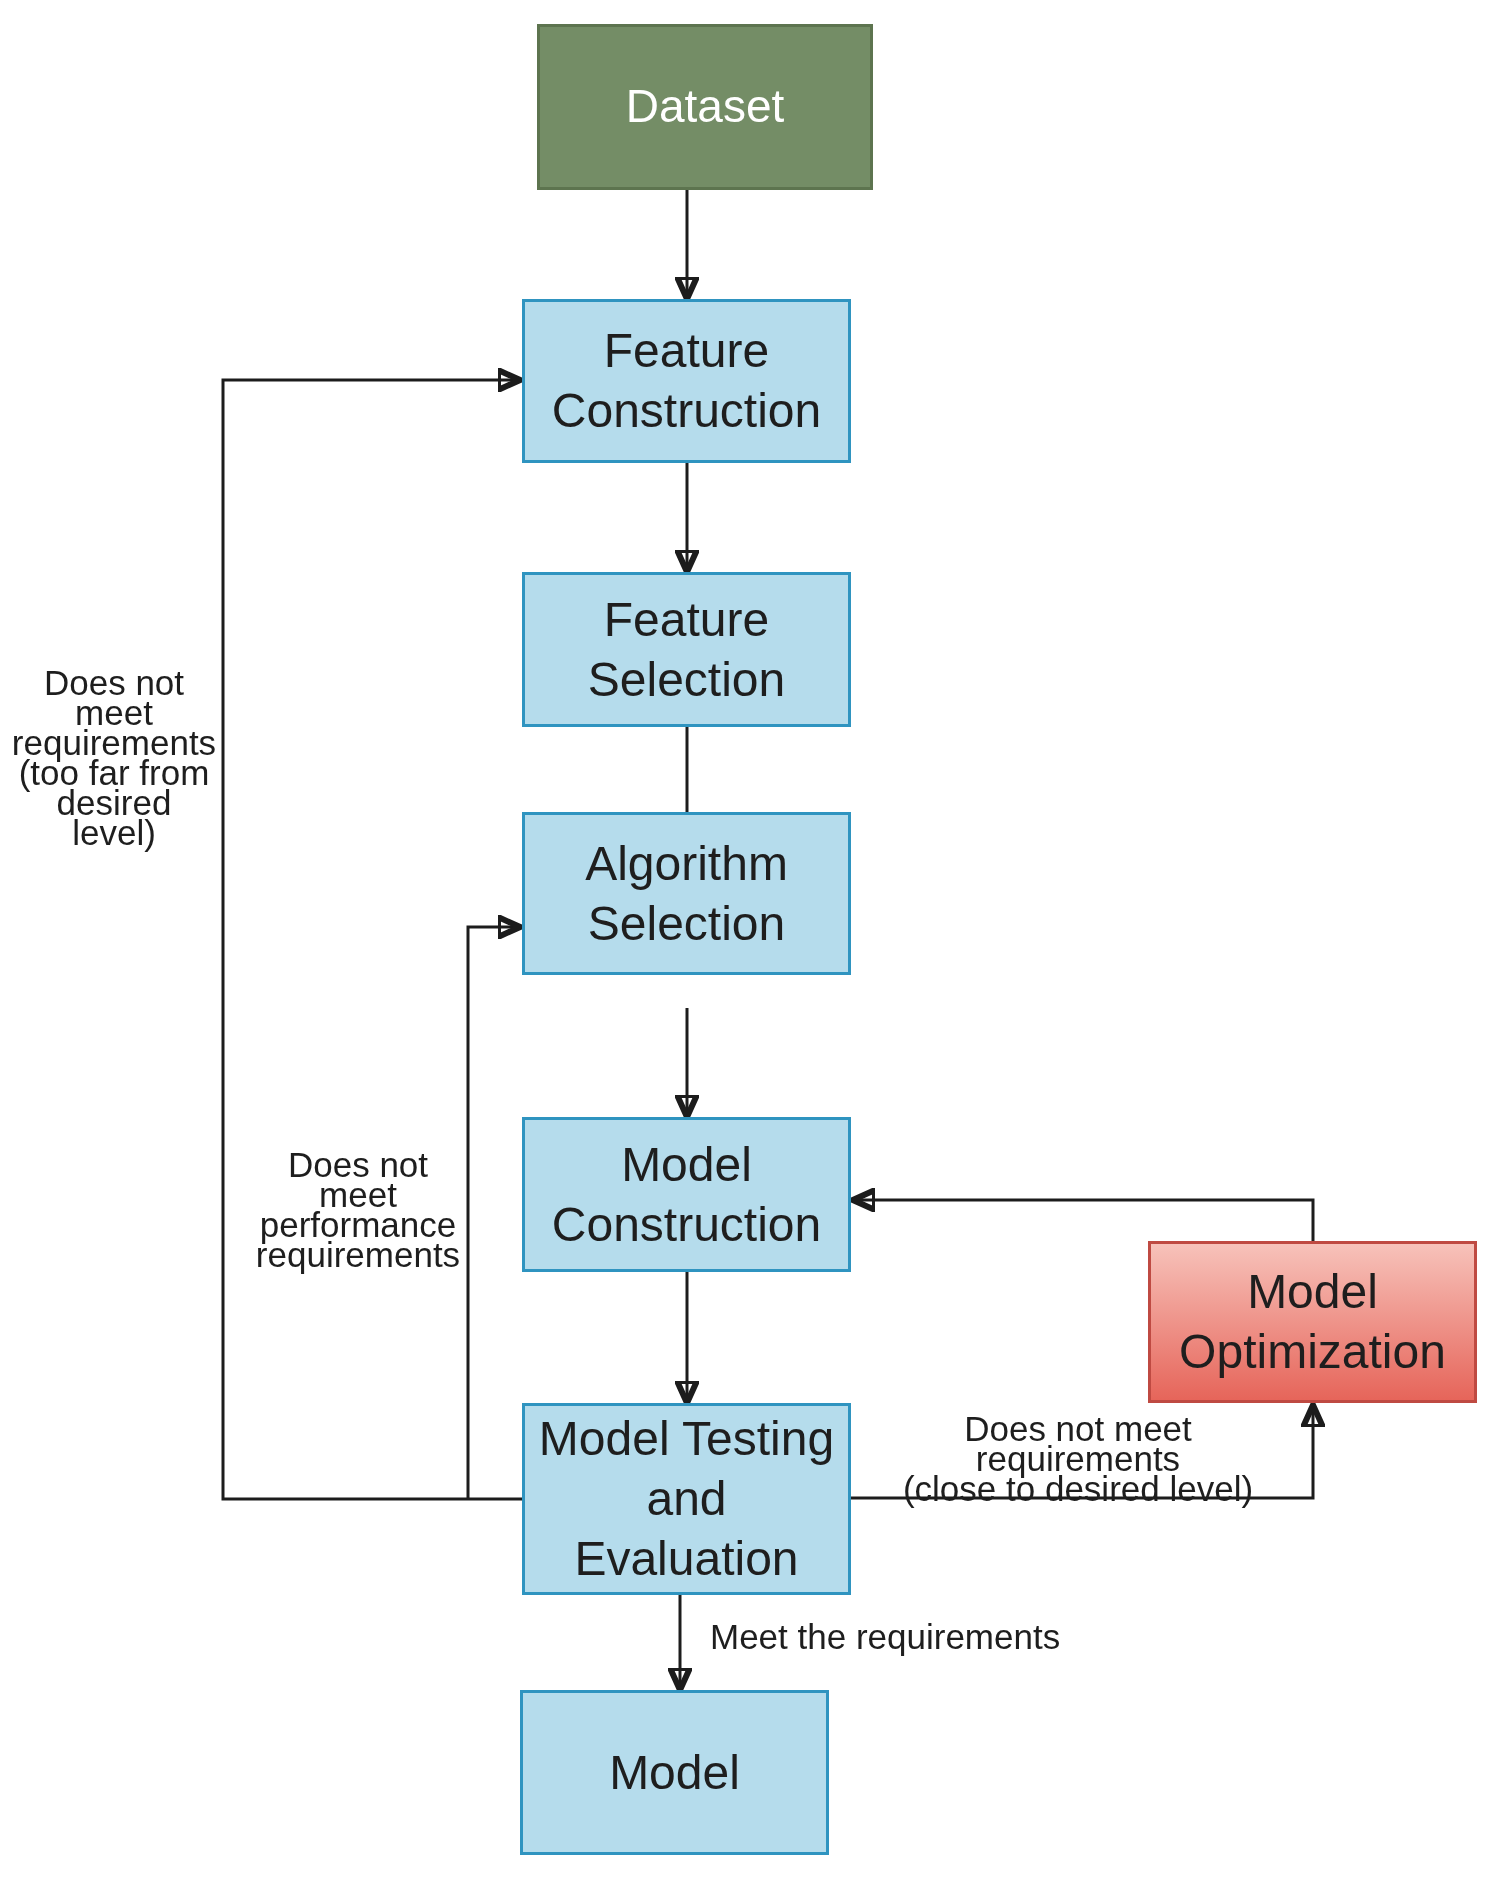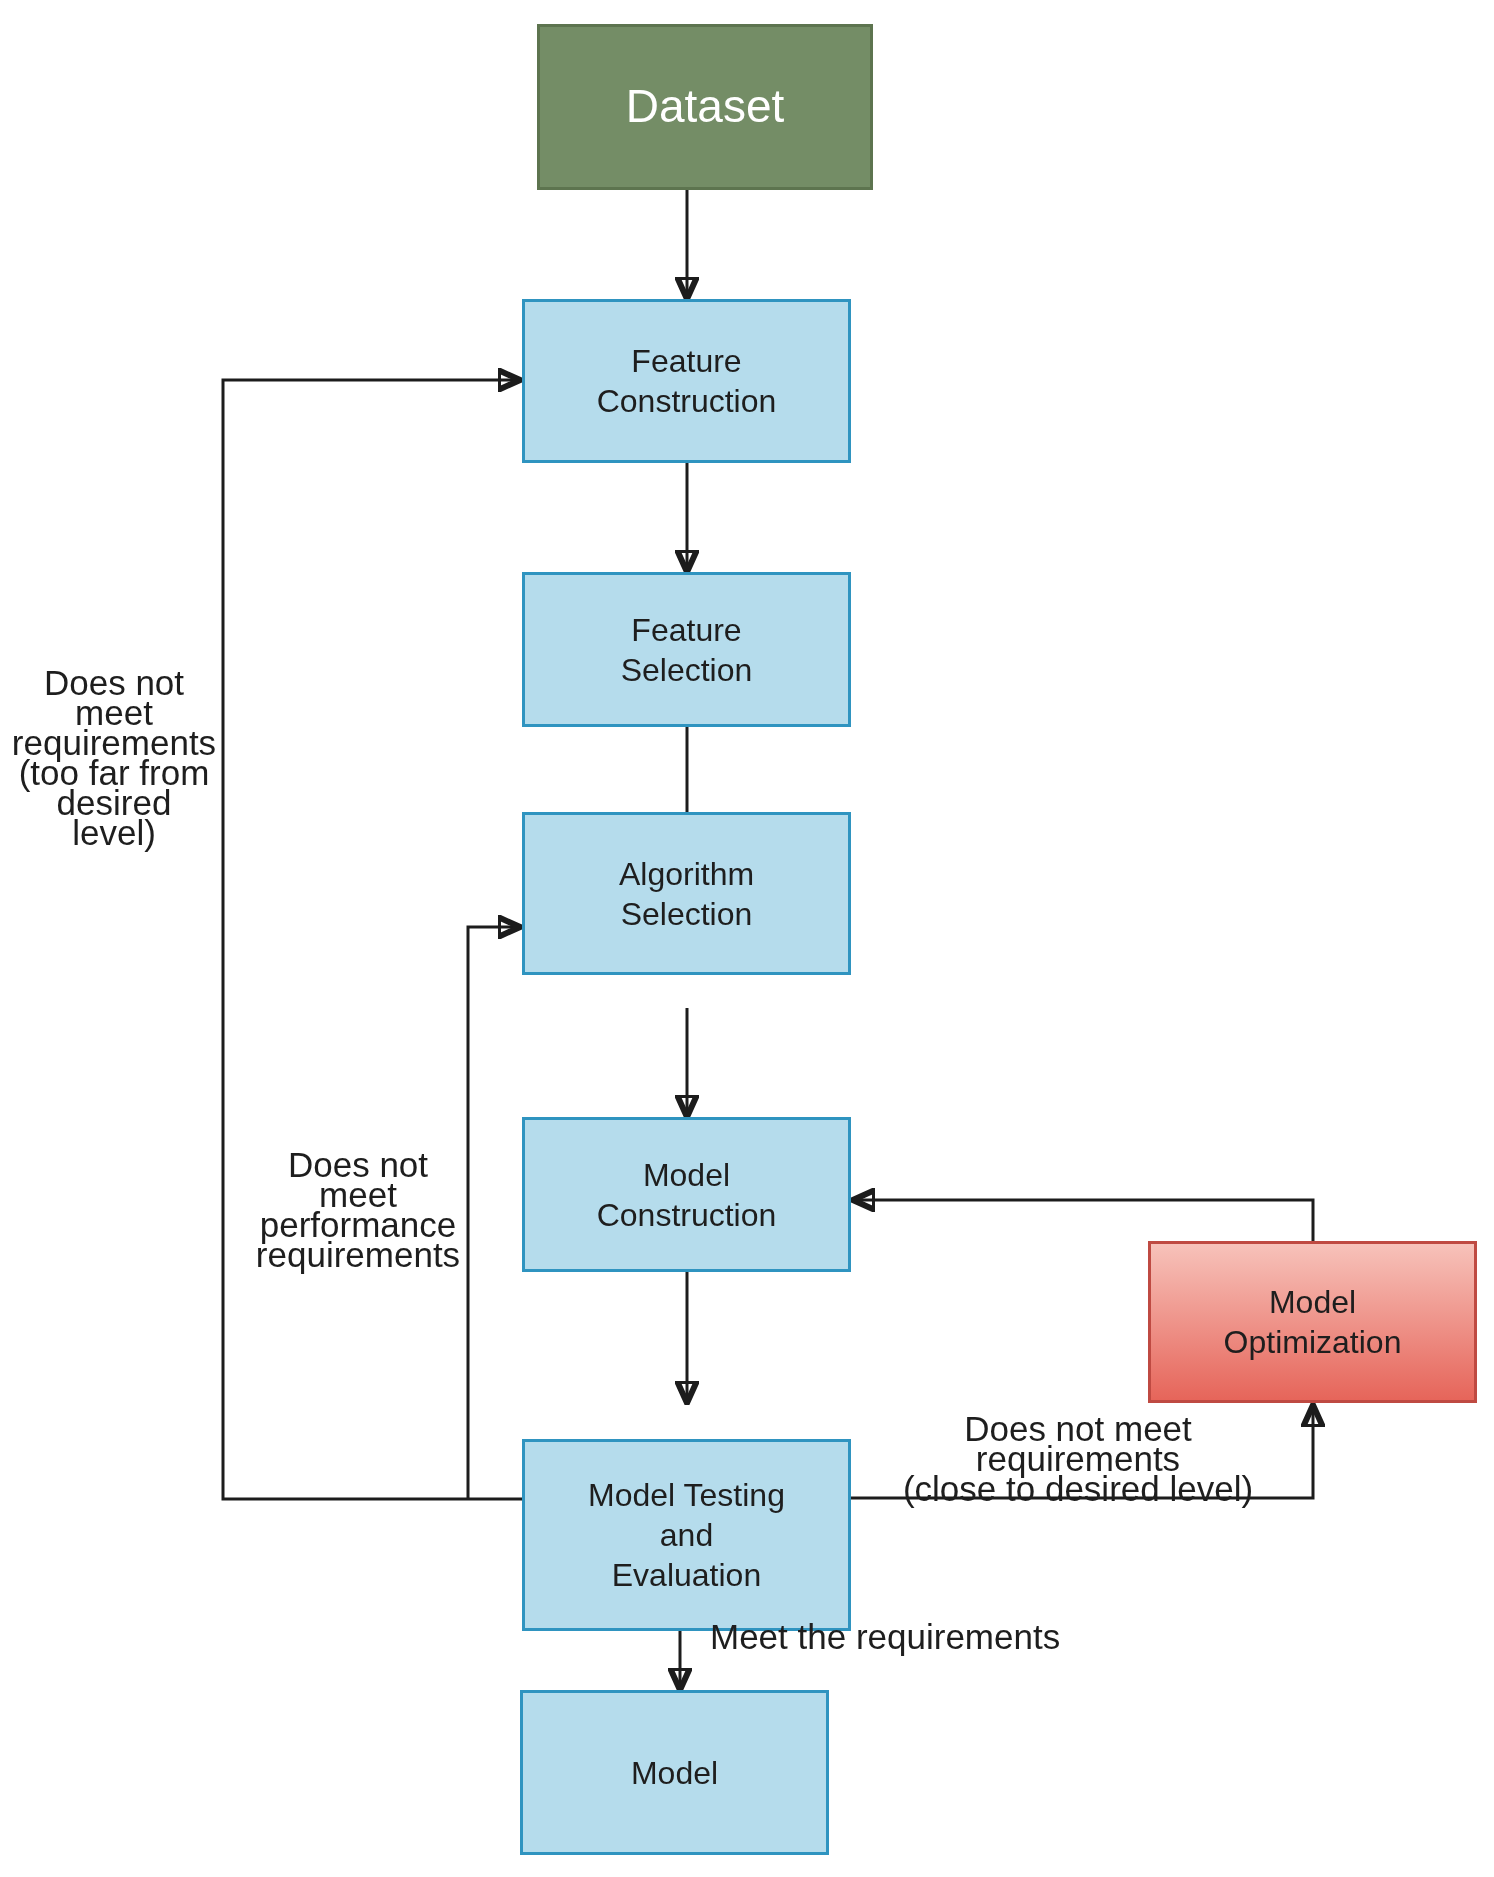--- a/index.html
+++ b/index.html
@@ -32,38 +32,38 @@
   .connector-layer path{
     stroke:var(--line-color);
     stroke-width:3;
     fill:none;
   }
   .node{
     position:absolute;
     box-sizing:border-box;
     display:flex;align-items:center;justify-content:center;
     text-align:center;
-    font-size:32px;line-height:1.25;
+    font-size:48px;line-height:1.25;
     color:var(--process-text);
     background:var(--process-fill);
     border:3px solid var(--process-border);
   }
   .node-label{white-space:pre-line;}
   .node.dataset{
     left:537px;top:24px;width:336px;height:166px;
     background:var(--dataset-fill);
     border-color:var(--dataset-border);
     color:var(--dataset-text);
     font-size:46px;
   }
   .node.feature-construction{left:522px;top:299px;width:329px;height:164px;}
   .node.feature-selection{left:522px;top:572px;width:329px;height:155px;}
   .node.algorithm-selection{left:522px;top:812px;width:329px;height:163px;}
   .node.model-construction{left:522px;top:1117px;width:329px;height:155px;}
-  .node.model-testing{left:522px;top:1403px;width:329px;height:192px;margin-top:36px;}
+  .node.model-testing{left:522px;top:1403px;width:329px;height:192px;}
   .node.model{left:520px;top:1690px;width:309px;height:165px;}
   .node.model-optimization{
     left:1148px;top:1241px;width:329px;height:162px;
     background:linear-gradient(180deg,var(--optimization-fill-top) 0%,var(--optimization-fill-bottom) 100%);
     border-color:var(--optimization-border);
   }
   .edge-label{
     position:absolute;
     color:var(--label-text);
     font-size:35px;line-height:30px;

